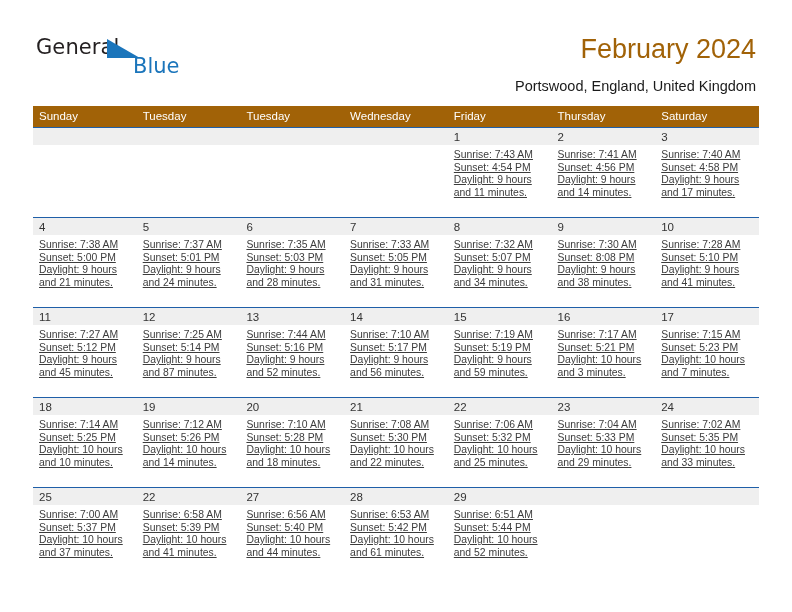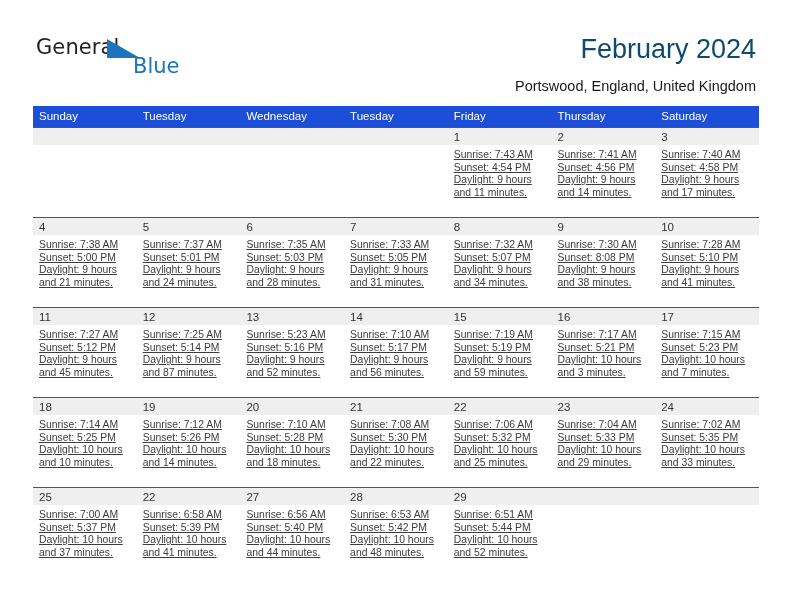--- a/index.html
+++ b/index.html
@@ -65,21 +65,21 @@
     font-family: "DejaVu Sans", sans-serif;
     font-weight: 400;
     margin-left: 40px;
   }
 
   .title {
     position: absolute;
     right: 36px;
     top: 34px;
     font-size: 27px;
-    color: #0c4a6e;
+    color: #a16207;
     text-align: center;
     font-weight: 400;
     white-space: nowrap;
   }
   .subtitle {
     position: absolute;
     right: 36px;
     top: 78px;
     font-size: 14.5px;
     color: #1a1a1a;
@@ -93,21 +93,21 @@
     position: absolute;
     left: 33px;
     top: 106px;
     width: 726px;
   }
 
   .dow-row {
     display: flex;
     width: 726px;
     height: 21px;
-    background: #1d4ed8;
+    background: #a16207;
   }
   .dow {
     flex: 0 0 103.714px;
     width: 103.714px;
     color: #ffffff;
     font-size: 11.5px;
     line-height: 21px;
     padding-left: 6px;
     box-sizing: border-box;
     overflow: hidden;
@@ -170,22 +170,22 @@
 
     <div class="title">February 2024</div>
     <div class="subtitle">Portswood, England, United Kingdom</div>
   </div>
 
   <div class="calendar">
 
     <div class="dow-row">
       <div class="dow">Sunday</div>
       <div class="dow">Tuesday</div>
+      <div class="dow">Tuesday</div>
       <div class="dow">Wednesday</div>
-      <div class="dow">Tuesday</div>
       <div class="dow">Friday</div>
       <div class="dow">Thursday</div>
       <div class="dow">Saturday</div>
     </div>
 
     <div id="weeks-container">
         <div class="week">
           <div class="cell empty">
             <div class="cell-head"></div>
           </div>
@@ -306,21 +306,21 @@
             <div class="cell-body">
               <div>Sunrise: 7:25 AM</div>
               <div>Sunset: 5:14 PM</div>
               <div>Daylight: 9 hours</div>
               <div>and 87 minutes.</div>
             </div>
           </div>
           <div class="cell">
             <div class="cell-head">13</div>
             <div class="cell-body">
-              <div>Sunrise: 5:23 AM</div>
+              <div>Sunrise: 7:44 AM</div>
               <div>Sunset: 5:16 PM</div>
               <div>Daylight: 9 hours</div>
               <div>and 52 minutes.</div>
             </div>
           </div>
           <div class="cell">
             <div class="cell-head">14</div>
             <div class="cell-body">
               <div>Sunrise: 7:10 AM</div>
               <div>Sunset: 5:17 PM</div>
@@ -448,21 +448,21 @@
               <div>Daylight: 10 hours</div>
               <div>and 44 minutes.</div>
             </div>
           </div>
           <div class="cell">
             <div class="cell-head">28</div>
             <div class="cell-body">
               <div>Sunrise: 6:53 AM</div>
               <div>Sunset: 5:42 PM</div>
               <div>Daylight: 10 hours</div>
-              <div>and 48 minutes.</div>
+              <div>and 61 minutes.</div>
             </div>
           </div>
           <div class="cell">
             <div class="cell-head">29</div>
             <div class="cell-body">
               <div>Sunrise: 6:51 AM</div>
               <div>Sunset: 5:44 PM</div>
               <div>Daylight: 10 hours</div>
               <div>and 52 minutes.</div>
             </div>

